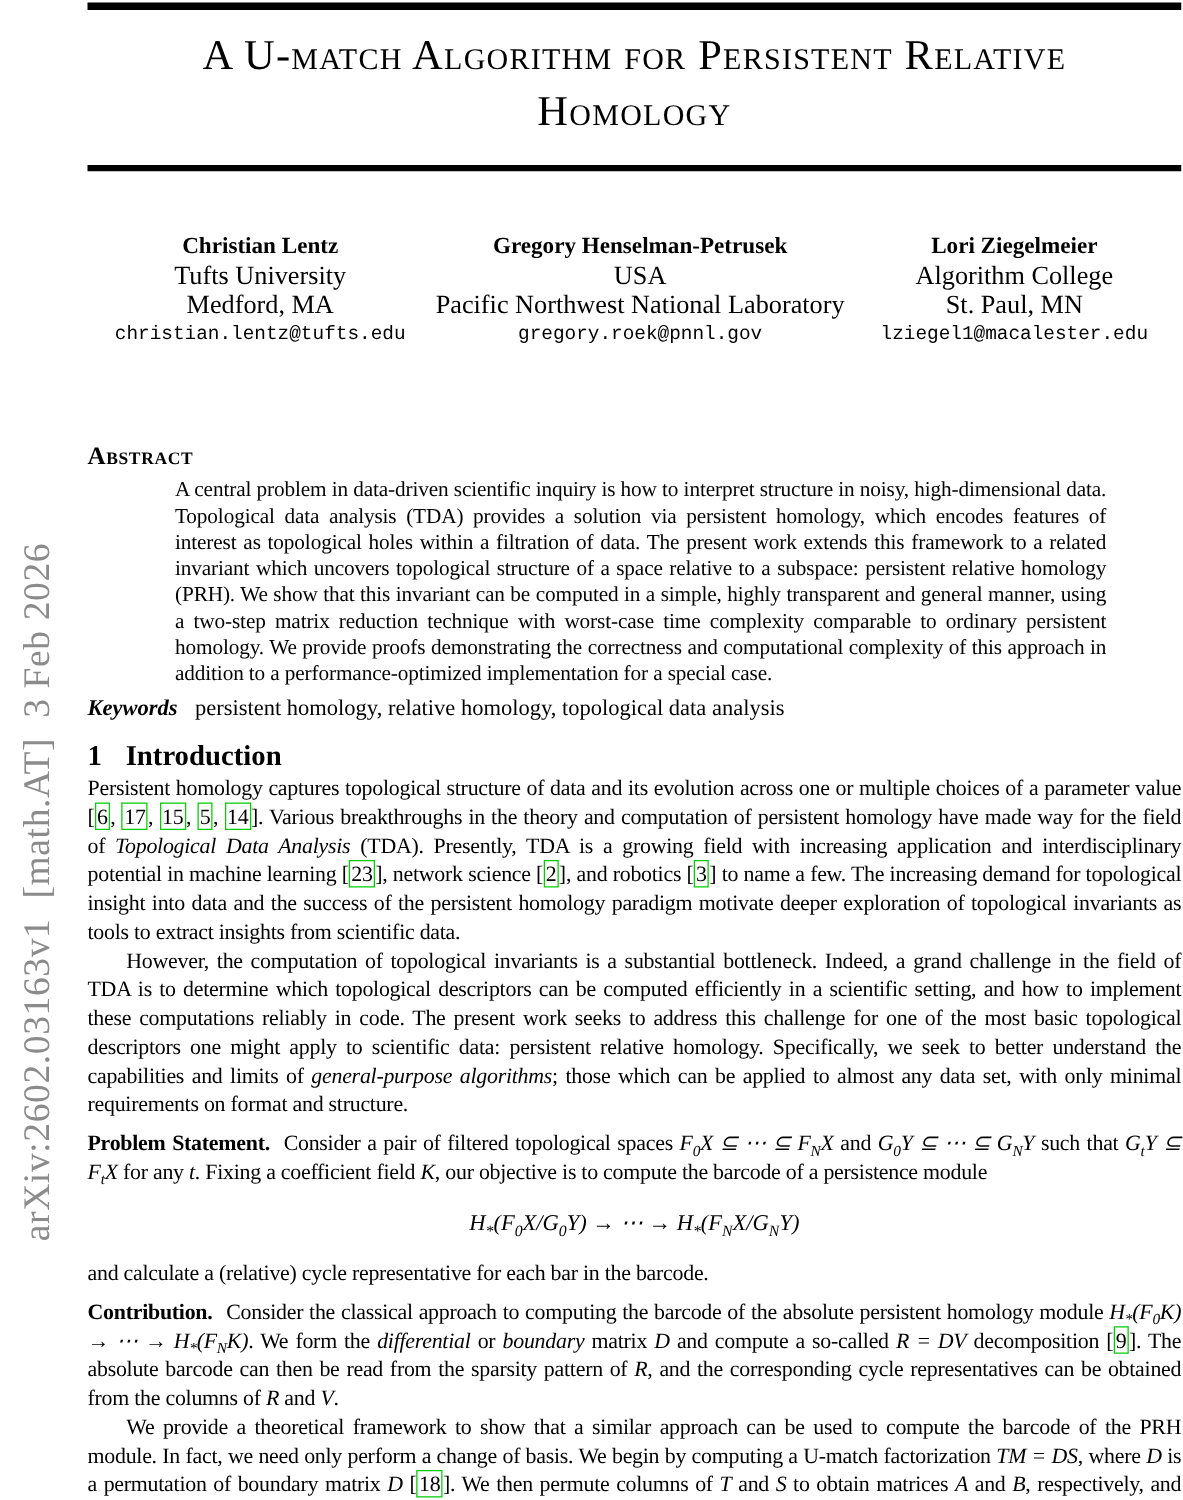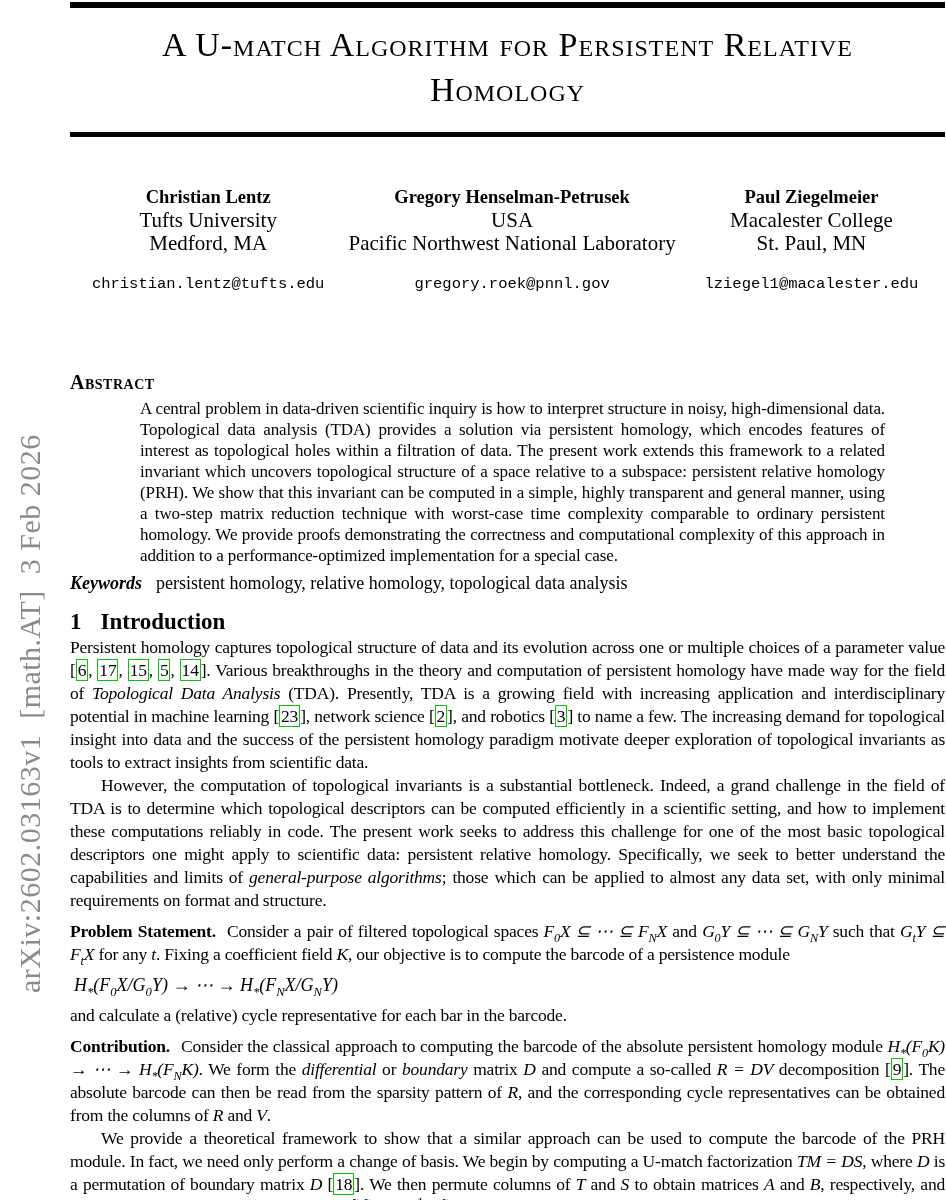--- a/index.html
+++ b/index.html
@@ -45,21 +45,21 @@
     justify-content: center;
   }
   .author-col { text-align: center; }
   .author-col.c1 { width: 300px; }
   .author-col.c2 { width: 360px; }
   .author-col.c3 { width: 290px; }
   .author-name { font-weight: bold; font-size: 18.5px; line-height: 24px; }
   .author-line { font-size: 21px; line-height: 23px; }
   .author-email {
     font-family: "Liberation Mono", "DejaVu Sans Mono", monospace;
-    font-size: 15.5px; line-height: 25px; margin-top: 17px;
+    font-size: 15.5px; line-height: 25px; margin-top: 0;
     white-space: nowrap;
   }
   .abstract-heading {
     margin-top: 72px;
     text-align: left;
     font-variant: small-caps;
     font-weight: bold;
     font-size: 20px;
     line-height: 26px;
     letter-spacing: 0.5px;
@@ -92,25 +92,25 @@
   .body-par strong { margin-right: 11px; }
   .math { font-style: italic; }
   sub, sup { font-size: 70%; line-height: 0; }
   .cite {
     color: #000;
     text-decoration: none;
     border: 1.5px solid #00cc00;
     padding: 0 1px;
   }
   .display-math {
-    text-align: left;
+    text-align: center;
     font-style: italic;
     font-size: 18px;
     line-height: 30px;
-    margin: 4px;
+    margin: 14px;
   }
 </style>
 </head>
 <body>
 
 <div class="watermark">arXiv:2602.03163v1  [math.AT]  3 Feb 2026</div>
 
 <div class="content">
 
   <div class="rule rule-thick"></div>
@@ -129,22 +129,22 @@
       <div class="author-line">Medford, MA</div>
       <div class="author-email">christian.lentz@tufts.edu</div>
     </div>
     <div class="author-col c2">
       <div class="author-name">Gregory Henselman-Petrusek</div>
       <div class="author-line">USA</div>
       <div class="author-line">Pacific Northwest National Laboratory</div>
       <div class="author-email">gregory.roek@pnnl.gov</div>
     </div>
     <div class="author-col c3">
-      <div class="author-name">Paul Ziegelmeier</div>
-      <div class="author-line">Macalester College</div>
+      <div class="author-name">Lori Ziegelmeier</div>
+      <div class="author-line">Algorithm College</div>
       <div class="author-line">St. Paul, MN</div>
       <div class="author-email">lziegel1@macalester.edu</div>
     </div>
   </div>
 
   <div class="abstract-heading">Abstract</div>
 
   <div class="abstract-body">A central problem in data-driven scientific inquiry is how to interpret structure in noisy, high-dimensional data. Topological data analysis (TDA) provides a solution via persistent homology, which encodes features of interest as topological holes within a filtration of data. The present work extends this framework to a related invariant which uncovers topological structure of a space relative to a subspace: persistent relative homology (PRH). We show that this invariant can be computed in a simple, highly transparent and general manner, using a two-step matrix reduction technique with worst-case time complexity comparable to ordinary persistent homology. We provide proofs demonstrating the correctness and computational complexity of this approach in addition to a performance-optimized implementation for a special case.</div>
 
   <div class="keywords">

